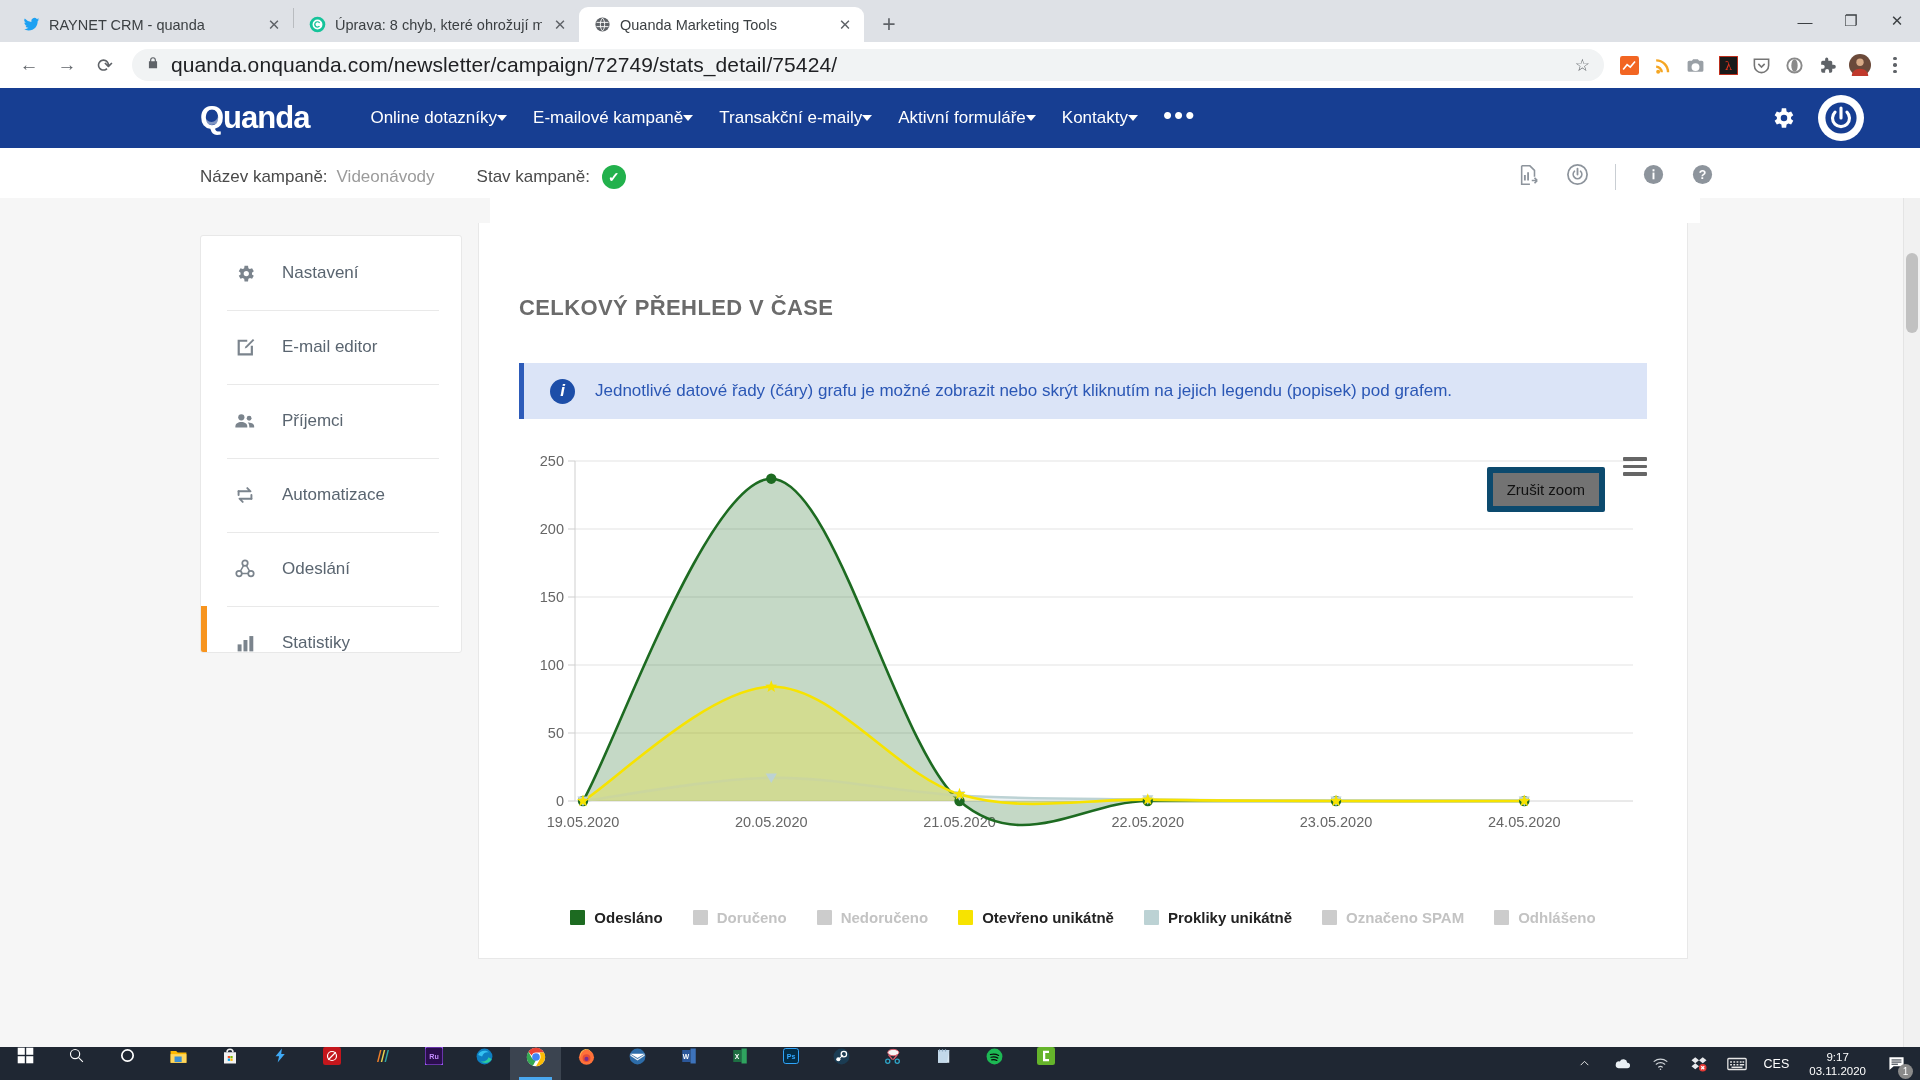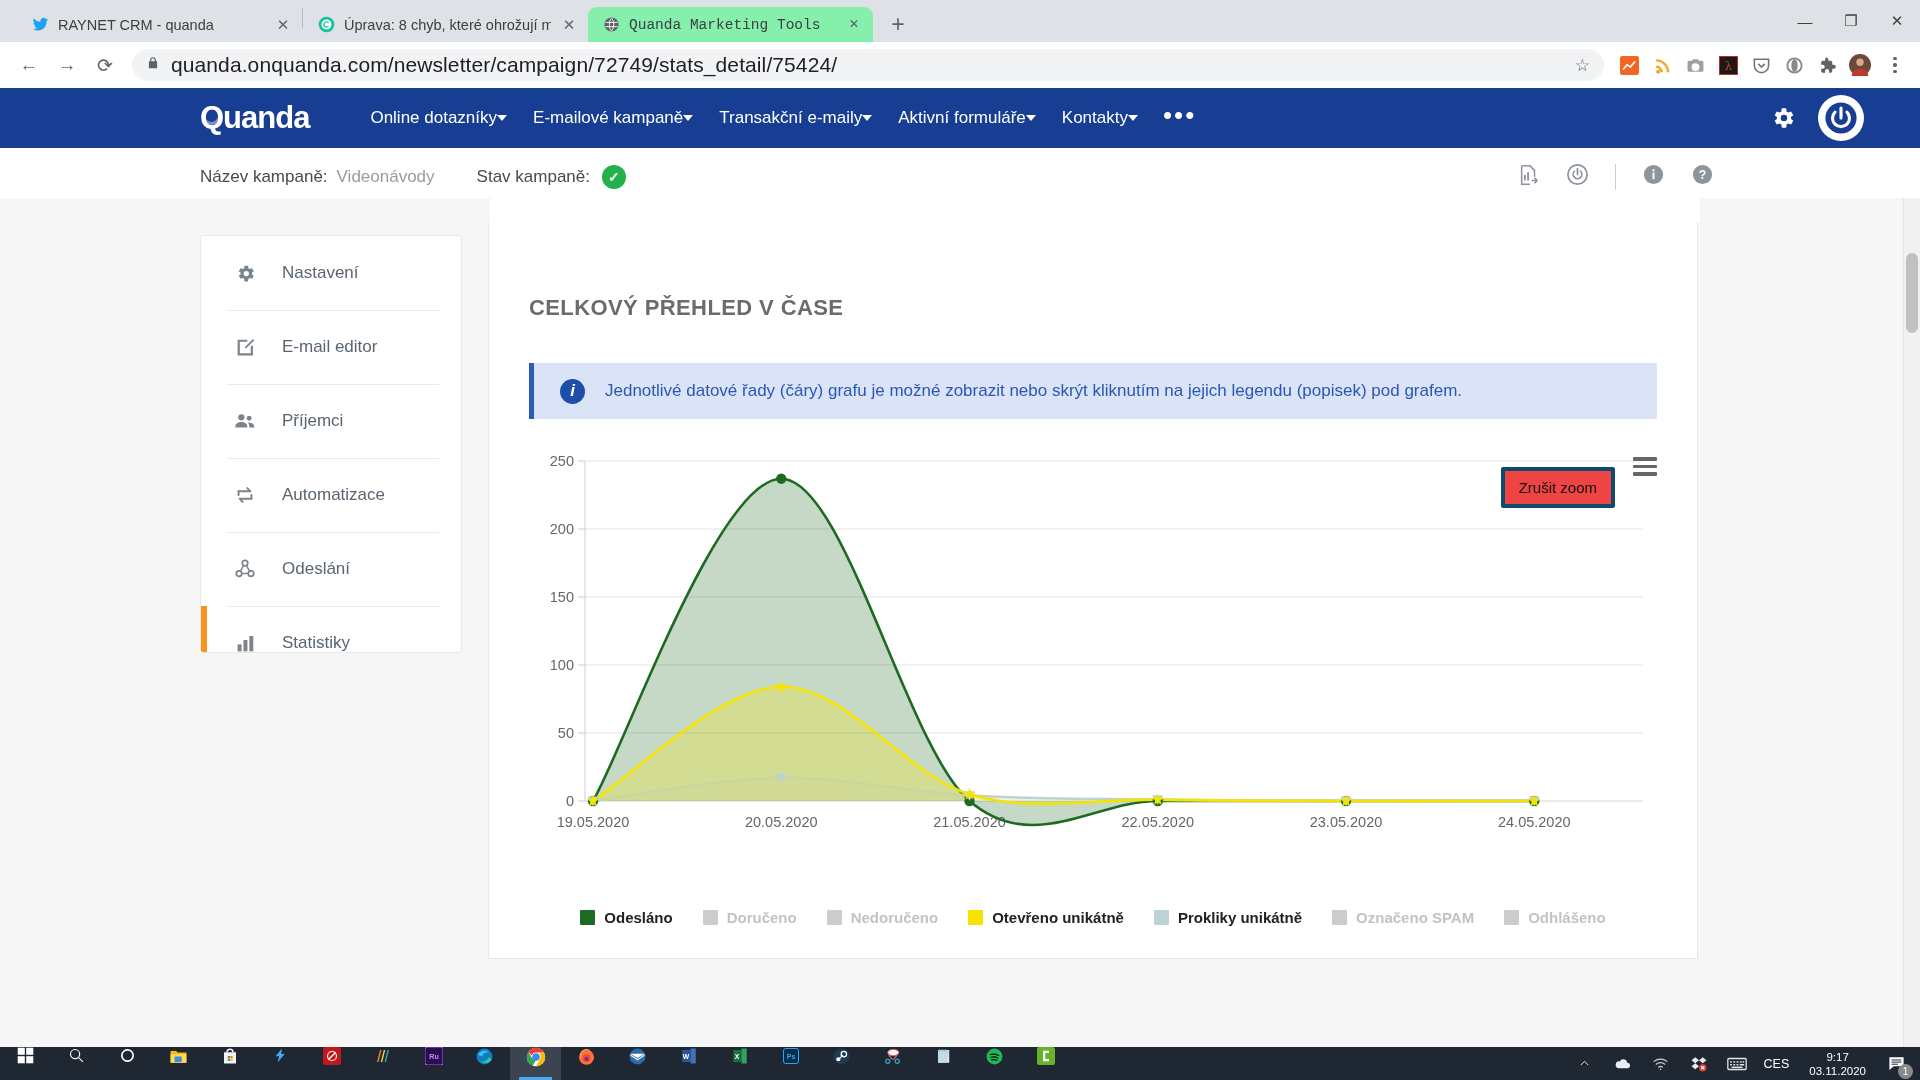--- a/index.html
+++ b/index.html
@@ -5,28 +5,28 @@
   * { box-sizing: border-box; margin:0; padding:0; }
   html,body{ width:1920px; height:1080px; overflow:hidden; }
   body{
     font-family:"Liberation Sans", sans-serif;
     background:#ffffff;
     -webkit-font-smoothing:antialiased;
   }
 
   
   .browser{ width:1920px; height:1047px; background:#dee1e6; position:relative; }
-  .tabstrip{ height:42px; display:flex; align-items:flex-end; padding-left:17px; background:#dee1e6; }
+  .tabstrip{ height:42px; display:flex; align-items:flex-end; padding-left:8px; background:#dee1e6; }
   .tab{
     height:35px; width:285px; display:flex; align-items:center; gap:9px;
     padding:0 10px 0 14px; border-radius:9px 9px 0 0; position:relative;
     font-size:15px; color:#3c4043;
   }
   .tab.inactive{ background:#dee1e6; }
-  .tab.active{ background:#86efac;font-family:Liberation Mono, monospace; }
+  .tab.active{ background:#ffffff; }
   .tab .favicon{ width:18px; height:18px; flex:0 0 18px; display:flex; align-items:center; justify-content:center; }
   .tab .tab-title{ flex:1; white-space:nowrap; overflow:hidden; text-overflow:clip; font-size:14.5px; }
   .tab .tab-close{ width:18px; height:18px; flex:0 0 18px; display:flex; align-items:center;
      justify-content:center; font-size:15px; color:#5f6368; line-height:1; }
   .tab-sep{ width:1px; height:20px; background:#b9bcc0; align-self:center; margin-bottom:6px; }
   .newtab{ width:34px; height:34px; display:flex; align-items:center; justify-content:center;
      font-size:23px; color:#5f6368; margin-left:8px; margin-bottom:1px; font-weight:300;}
 
   .winbtns{ position:absolute; right:0; top:0; height:42px; display:flex; }
   .winbtn{ width:46px; height:42px; display:flex; align-items:center; justify-content:center;
@@ -69,21 +69,21 @@
   .cbar .gap{ width:42px; }
   .okdot{ width:24px;height:24px;border-radius:50%;background:#22b14c;display:inline-flex;
     align-items:center;justify-content:center;color:#fff;font-size:14px;margin-left:12px;font-weight:bold;}
   .cbar-right{ margin-left:auto; display:flex; align-items:center; gap:26px; padding-right:206px; color:#8d949c;}
   .vsep{ width:1px; height:26px; background:#c9ced3; }
 
   .body-wrap{ background:#f6f6f6; height:calc(100% - 110px); position:relative; }
   .scroll-gutter{ position:absolute; right:0; top:0; width:17px; height:100%; background:#f1f1f1;
      border-left:1px solid #e4e4e4; }
   .scroll-thumb{ position:absolute; right:2px; top:55px; width:12px; height:80px; background:#c1c1c1; border-radius:6px;}
-  .content{ display:flex; padding:0 0 0 200px; gap:26px; }
+  .content{ display:flex; padding:0 0 0 200px; gap:16px; }
   .white-top{ position:absolute; left:490px; top:0; width:1210px; height:25px; background:#fff; }
 
   .sidebar{ width:262px; background:#fff; border:1px solid #e8e8e8; border-radius:3px; margin-top:37px;
     height:418px; position:relative; overflow:hidden; }
   .side-item{ height:74px; display:flex; align-items:center; gap:26px; padding-left:33px;
      font-size:17px; color:#5a6570; position:relative;}
   .side-item + .side-item::before{ content:""; position:absolute; left:26px; right:22px; top:0;
      height:1px; background:#e9e9e9; }
   .side-item .sic{ width:22px; height:22px; color:#7b848d; display:flex; align-items:center; justify-content:center;}
   .side-item.active::after{ content:""; position:absolute; left:0; top:0; bottom:0; width:6px; background:#f7941e; }
@@ -92,21 +92,21 @@
     margin-top:25px; padding:32px 40px 30px 40px; height:736px; }
   .card-title{ font-size:22px; color:#6b6b6b; font-weight:bold; letter-spacing:.4px;margin-top:40px; }
   .infobox{ margin-top:42px; background:#dbe4f7; border-left:5px solid #2d5bb9; height:56px;
     display:flex; align-items:center; gap:20px; padding-left:26px; }
   .infobox .icirc{ width:25px;height:25px;border-radius:50%;background:#1d4ea8;color:#fff;
     display:flex;align-items:center;justify-content:center;font-size:17px;font-weight:bold;font-style:italic;}
   .infobox .itxt{ color:#2b57b5; font-size:17px; }
 
   
   .chartwrap{ position:relative; margin-top:26px; height:460px; }
-  .zoombtn{ position:absolute; right:42px; top:22px; border:4px solid #0c4a6e; background:#ef4444;
+  .zoombtn{ position:absolute; right:42px; top:22px; border:6px solid #0c4a6e; background:#737373;
     padding:8px 14px; font-size:15px; color:#111; z-index:4; border-radius:2px; }
   .burger{ position:absolute; right:0; top:12px; width:24px; display:flex; flex-direction:column; gap:4px; z-index:4;}
   .burger i{ height:3.5px; background:#666; border-radius:1px; display:block; }
 
   .legend{ display:flex; justify-content:center; gap:30px; margin-top:4px; }
   .lg{ display:flex; align-items:center; gap:9px; font-size:15px; }
   .lg .sw{ width:15px; height:15px; border-radius:1px; }
   .lg.on{ color:#222; font-weight:bold; }
   .lg.off{ color:#c3c3c3; font-weight:bold; }
 

